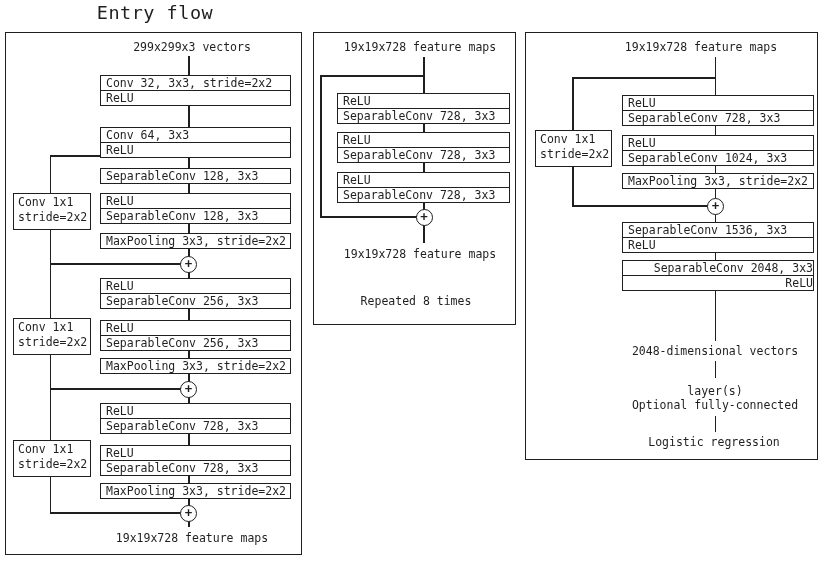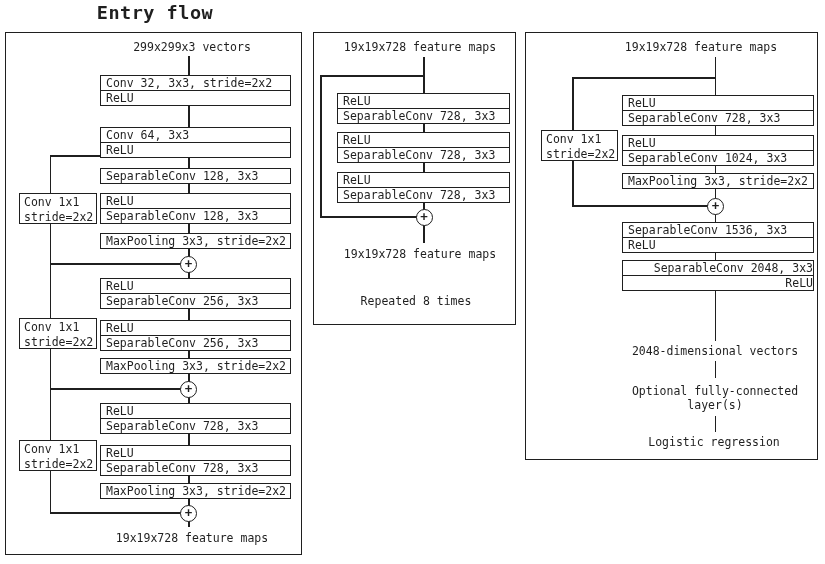--- a/index.html
+++ b/index.html
@@ -3,28 +3,28 @@
 <meta charset="utf-8">
 <style>
   :root { --ink: #1f1f1f; }
   html,body { margin:0; padding:0; background:#ffffff; }
   #canvas {
     position:relative; width:825px; height:564px; background:#ffffff;
     font-family:"DejaVu Sans Mono", "Liberation Mono", monospace;
     color:var(--ink); overflow:hidden;
   }
   .panel { position:absolute; border:1.6px solid var(--ink); background:transparent; box-sizing:border-box; }
-  .ttl { position:absolute; width:180px; text-align:center; font-size:18.5px; font-weight:bold; letter-spacing:0.5px; white-space:nowrap; }
+  .ttl { position:absolute; width:180px; text-align:center; font-size:18.5px; font-weight:normal; letter-spacing:0.5px; white-space:nowrap; }
   .cap { position:absolute; width:180px; text-align:center; font-size:11.5px; white-space:nowrap; }
   .v { position:absolute; width:1.5px; background:var(--ink); }
   .h { position:absolute; height:1.5px; background:var(--ink); }
   .node { position:absolute; background:#fff; border:1.4px solid var(--ink); box-sizing:content-box; }
   .row { height:14px; line-height:14.5px; padding-left:5px; font-size:11.5px; white-space:nowrap; }
   .row + .row { border-top:1.4px solid var(--ink); }
-  .skip { position:absolute; background:#fff; border:1.4px solid var(--ink); width:78px; height:31px; box-sizing:border-box; padding:1px 0 0 4px; font-size:11.5px; line-height:14.5px; white-space:nowrap;margin-left:6px; }
+  .skip { position:absolute; background:#fff; border:1.4px solid var(--ink); width:78px; height:37px; box-sizing:border-box; padding:1px 0 0 4px; font-size:11.5px; line-height:14.5px; white-space:nowrap; }
   .plus { position:absolute; width:17px; height:17px; border-radius:50%; border:1.5px solid var(--ink); background:#fff; box-sizing:border-box; display:flex; align-items:center; justify-content:center; font-size:12.5px; line-height:12px; font-weight:bold; }
 </style>
 </head>
 <body>
 
 <div id="canvas">
 
   <div class="ttl" style="left:65px; top:2px;">Entry flow</div>
   <div class="panel" style="left:5px; top:32px; width:297px; height:523px;"></div>
 
@@ -168,18 +168,18 @@
     <div class="row">SeparableConv 1536, 3x3</div>
     <div class="row">ReLU</div>
   </div>
   <div class="node" style="left:622px; top:260px; width:190px;text-align:right;">
     <div class="row">SeparableConv 2048, 3x3</div>
     <div class="row">ReLU</div>
   </div>
 
   <div class="cap" style="left:625px; top:344px;">2048-dimensional vectors</div>
   <div class="cap" style="left:625px; top:384px;">
+    <div>layer(s)</div>
     <div>Optional fully-connected</div>
-    <div>layer(s)</div>
   </div>
   <div class="cap" style="left:624px; top:435px;">Logistic regression</div>
 
 </div>
 
 </body></html>

